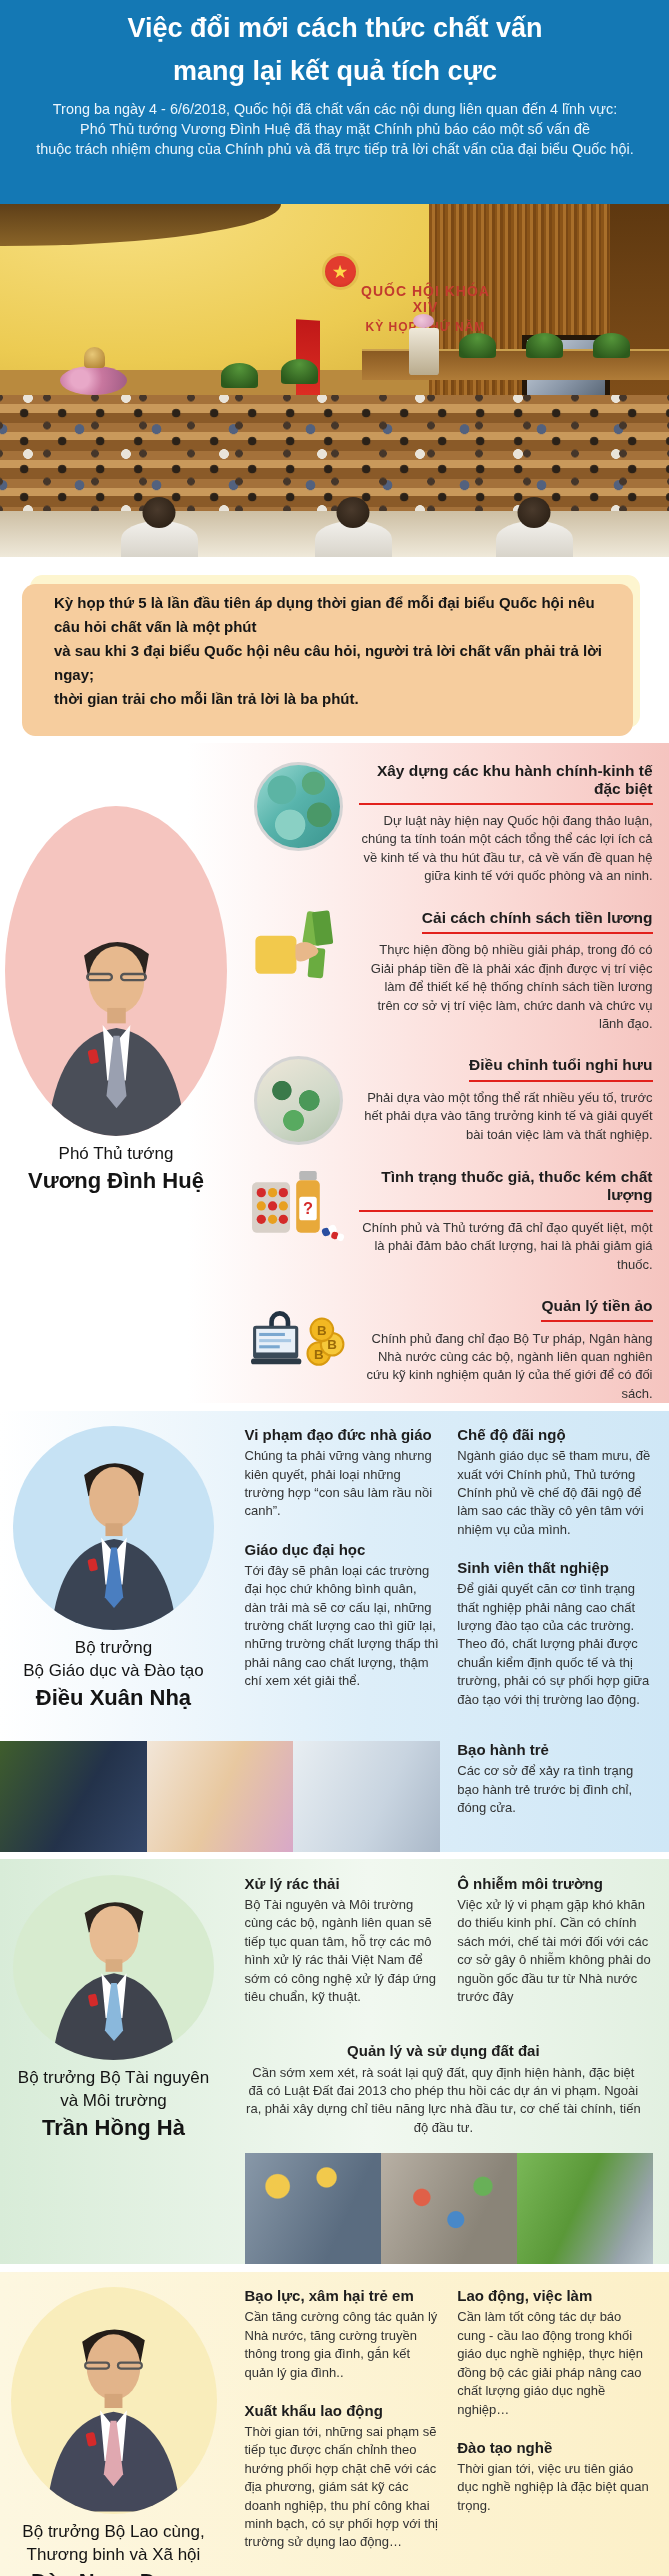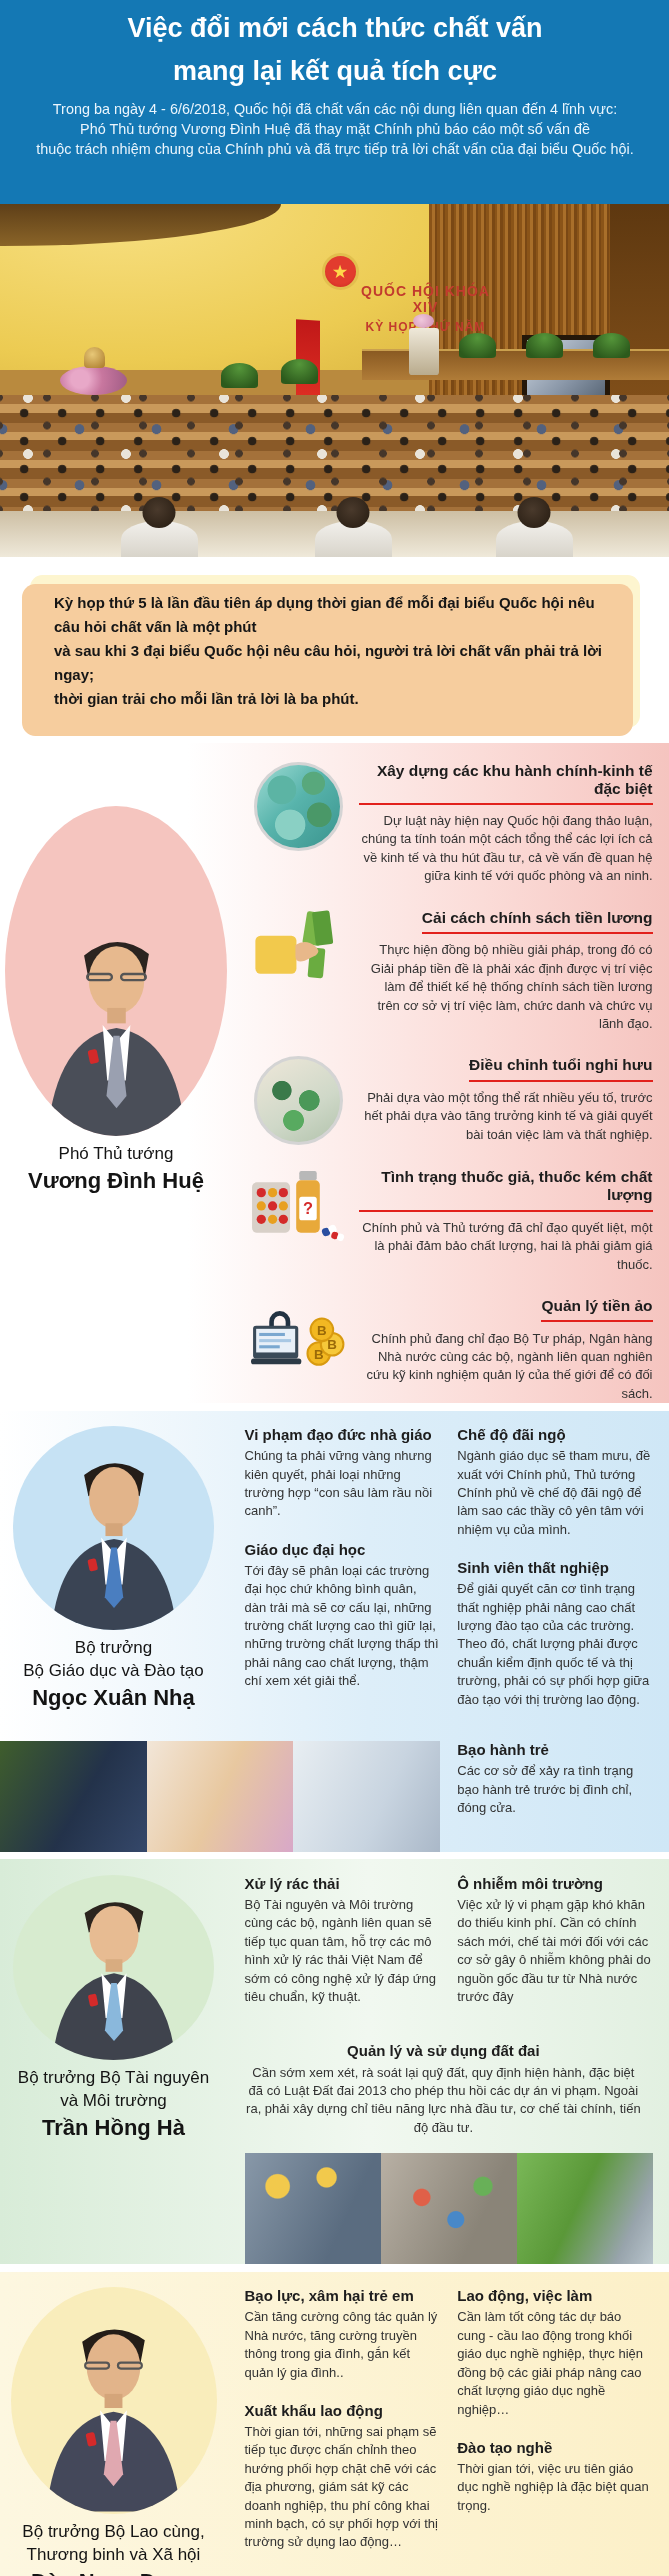--- a/index.html
+++ b/index.html
@@ -327,21 +327,21 @@
           <rect x="88" y="110" width="24" height="18" fill="#d4a57a"></rect>
           <path d="M12 260 q12 -116 88 -128 q76 12 88 128 z" fill="#3a4454"></path>
           <path d="M82 130 l18 22 l18 -22 l-6 66 h-24 z" fill="#ffffff"></path>
           <path d="M96 144 h8 l9 70 -13 15 -13 -15 z" fill="#4a7ec0"></path>
           <rect x="64" y="160" width="12" height="17" rx="3" fill="#d42a2a" transform="rotate(-12 70 168)"></rect>
         </svg>
       </div>
       <div class="name">
         <div class="role">Bộ trưởng</div>
         <div class="role">Bộ Giáo dục và Đào tạo</div>
-        <div class="nm">Ngọc Xuân Nhạ</div>
+        <div class="nm">Điều Xuân Nhạ</div>
       </div>
     </div>
 
     <div class="col-r" style="grid-column:2; grid-row:1">
       <div class="item">
         <h3 class="h3">Vi phạm đạo đức nhà giáo</h3>
         <p class="para">Chúng ta phải vững vàng nhưng kiên quyết, phải loại những trường hợp “con sâu làm rầu nồi canh”.</p>
       </div>
       <div class="item">
         <h3 class="h3">Giáo dục đại học</h3>

